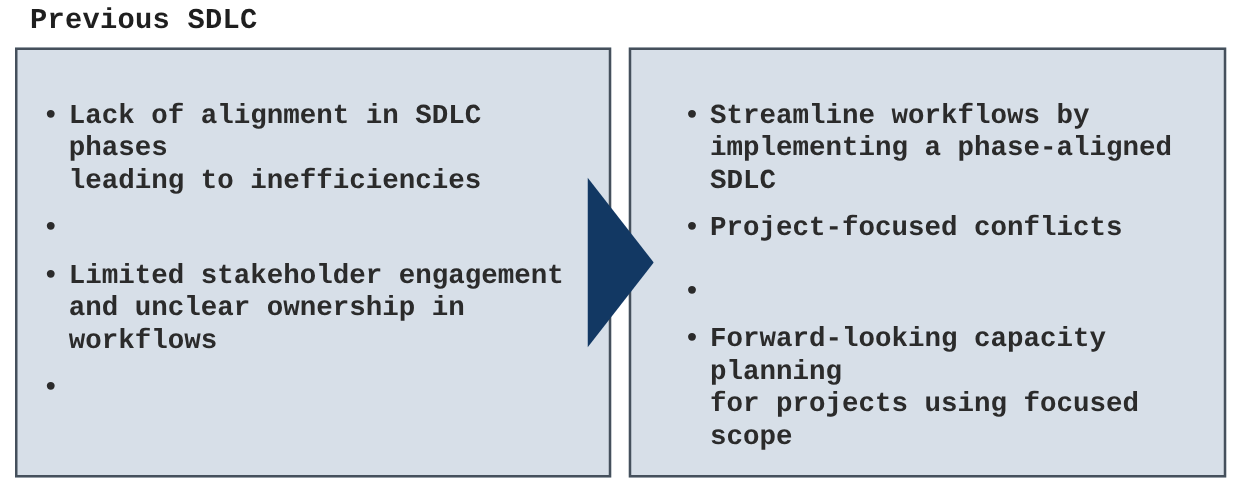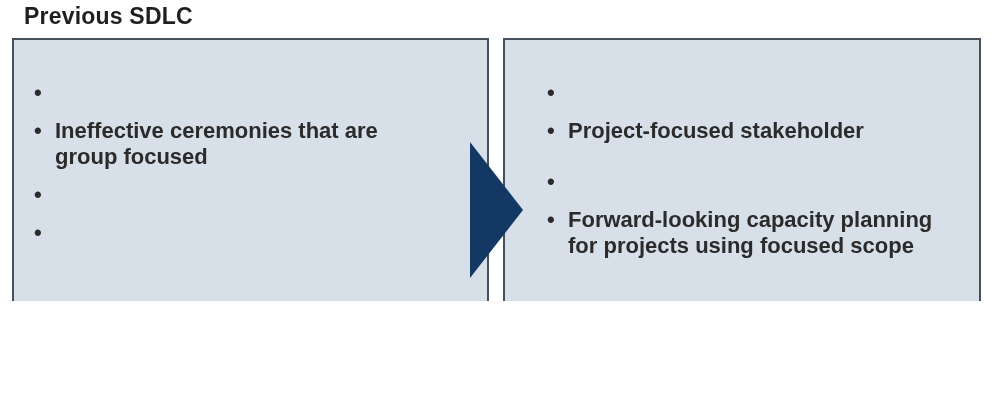--- a/index.html
+++ b/index.html
@@ -1,21 +1,21 @@
 <!DOCTYPE html>
 <html style="--page-bg: #ffffff; --box-fill: #d7dfe8; --box-border: #45505c; --arrow: #123863; --title-text: #1f1f1f; --body-text: #2b2b2b;"><head>
 <meta charset="utf-8">
 <style>
   html, body { margin: 0; padding: 0; background: #fff; }
   .canvas {
     position: relative;
     width: 1000px;
-    height: 301px;
+    height: 400px;
     background: var(--page-bg, #ffffff);
-    font-family: Liberation Sans, sans-serif;
+    font-family: Liberation Mono, monospace;
     overflow: hidden;
   }
   .panel-title {
     position: absolute;
     top: 3px;
     font-size: 23px;
     line-height: 27px;
     font-weight: bold;
     color: var(--title-text, #1f1f1f);
     letter-spacing: 0.2px;
@@ -59,43 +59,49 @@
 
 <div class="canvas">
 
   <div class="panel-title left">Previous SDLC</div>
   <div class="panel-title right">New SDLC</div>
 
   <div class="box left">
     <ul class="bullets">
       <li>
         <span class="bullet-glyph">•</span>
+        <span class="bullet-text">Lack of alignment in SDLC phases
+leading to inefficiencies</span>
       </li>
       <li>
         <span class="bullet-glyph">•</span>
-        <span class="bullet-text">Ineffective ceremonies that are
-group focused</span>
       </li>
       <li>
         <span class="bullet-glyph">•</span>
+        <span class="bullet-text">Limited stakeholder engagement
+and unclear ownership in
+workflows</span>
       </li>
       <li>
         <span class="bullet-glyph">•</span>
       </li>
     </ul>
   </div>
 
   <div class="box right">
     <ul class="bullets">
       <li>
         <span class="bullet-glyph">•</span>
+        <span class="bullet-text">Streamline workflows by
+implementing a phase-aligned
+SDLC</span>
       </li>
       <li>
         <span class="bullet-glyph">•</span>
-        <span class="bullet-text">Project-focused stakeholder</span>
+        <span class="bullet-text">Project-focused conflicts</span>
       </li>
       <li class="extra-gap">
         <span class="bullet-glyph">•</span>
       </li>
       <li>
         <span class="bullet-glyph">•</span>
         <span class="bullet-text">Forward-looking capacity planning
 for projects using focused scope</span>
       </li>
     </ul>

